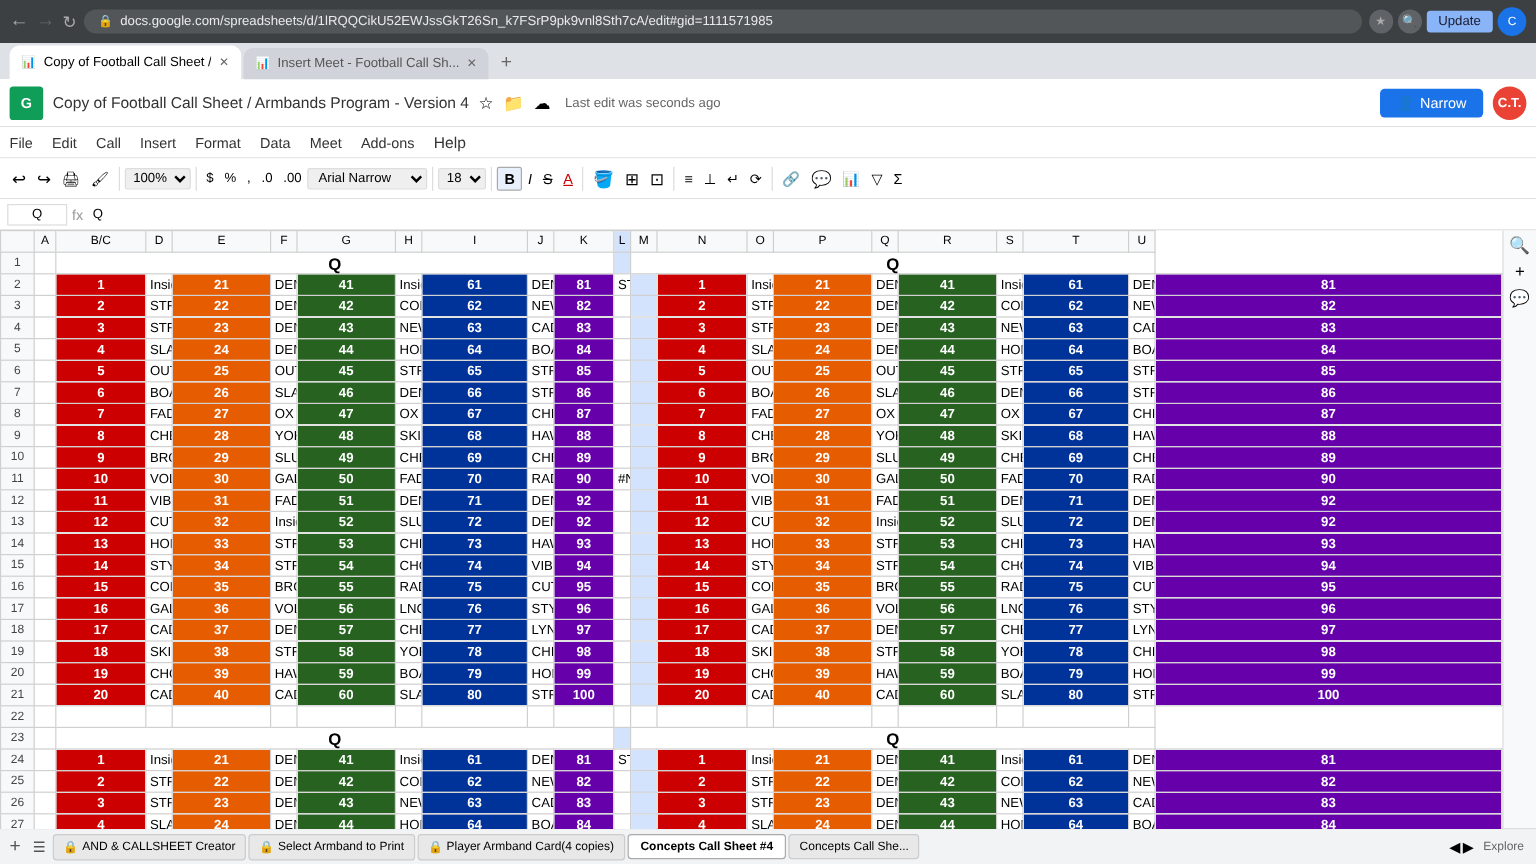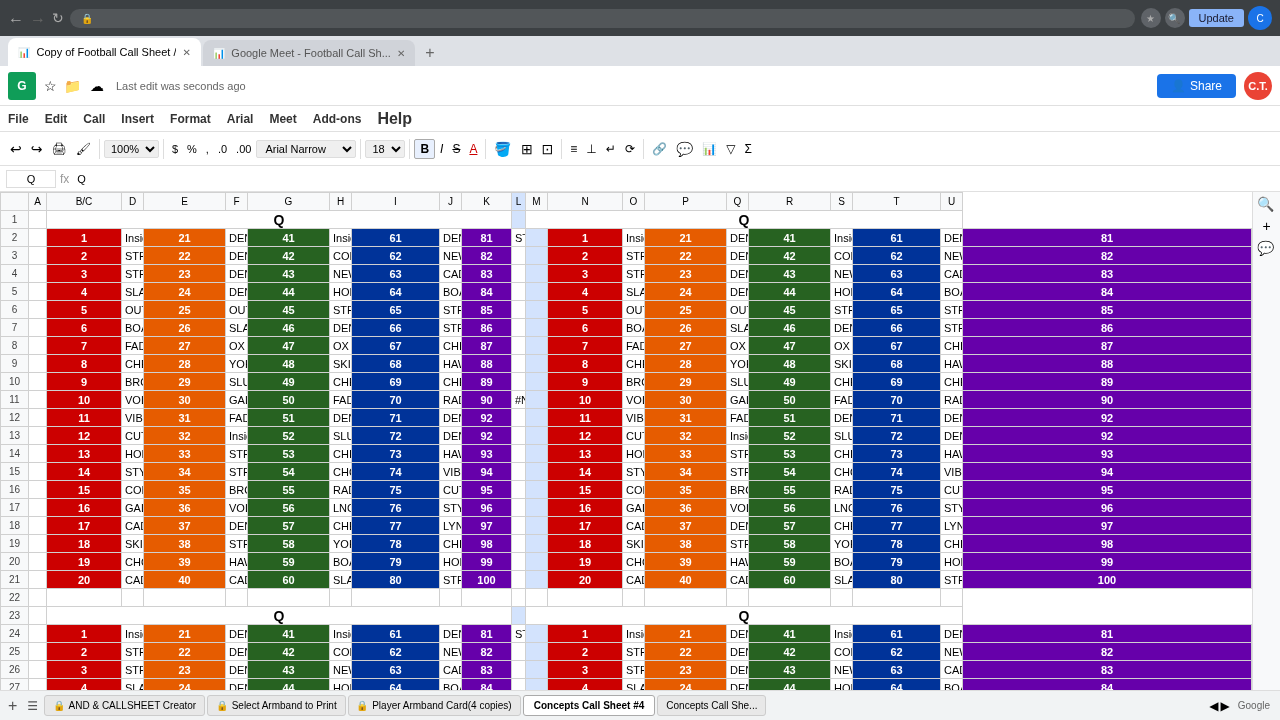--- a/index.html
+++ b/index.html
@@ -7,67 +7,69 @@
   </style>
 </head>
 <body>
 
 <div style="background:#3c4043; height:36px; display:flex; align-items:center; padding:0 8px; gap:6px;">
   <div style="color:#aaa; font-size:16px; cursor:pointer;">←</div>
   <div style="color:#666; font-size:16px; cursor:pointer;">→</div>
   <div style="color:#aaa; font-size:14px; cursor:pointer;">↻</div>
   <div style="flex:1; background:#525659; border-radius:16px; padding:4px 12px; font-size:11px; color:#e8eaed; display:flex; align-items:center; gap:6px;">
     <span style="font-size:10px;">🔒</span>
+    <span style="color:#e8eaed;">docs.google.com/spreadsheets/d/1lRQQCikU52EWJssGkT26Sn_k7FSrP9pk9vnl8Sth7cA/edit#gid=1111571985</span>
   </div>
   <div style="display:flex; gap:4px; align-items:center;">
     <div style="width:20px; height:20px; background:#5f6368; border-radius:50%; display:flex; align-items:center; justify-content:center; color:#aaa; font-size:10px;">★</div>
     <div style="width:20px; height:20px; background:#5f6368; border-radius:50%; display:flex; align-items:center; justify-content:center; color:#aaa; font-size:10px;">🔍</div>
     <button style="background:#8ab4f8; color:#1a1a2e; border:none; padding:3px 10px; border-radius:3px; font-size:11px; cursor:pointer;">Update</button>
     <div style="width:24px;height:24px;border-radius:50%;background:#1a73e8;color:white;display:flex;align-items:center;justify-content:center;font-size:10px;">C</div>
   </div>
 </div>
 
 <div style="background:#dee1e6; height:30px; display:flex; align-items:flex-end; padding:0 8px; gap:0;">
   <div style="background:#fff; border-radius:8px 8px 0 0; padding:5px 10px; font-size:11px; display:flex; align-items:center; gap:6px; max-width:220px; height:28px;">
     <span style="font-size:10px;">📊</span>
     <span style="overflow:hidden; white-space:nowrap; max-width:160px;">Copy of Football Call Sheet /</span>
     <span style="font-size:10px; color:#666;">✕</span>
   </div>
   <div style="background:#d0d3d9; border-radius:8px 8px 0 0; padding:5px 10px; font-size:11px; display:flex; align-items:center; gap:6px; max-width:220px; height:26px; margin-left:2px;">
     <span style="font-size:10px;">📊</span>
-    <span style="overflow:hidden; white-space:nowrap; max-width:160px; color:#555;">Google Meet - Football Call Sh...</span>
+    <span style="overflow:hidden; white-space:nowrap; max-width:160px; color:#555;">Insert Meet - Football Call Sh...</span>
     <span style="font-size:10px; color:#666;">✕</span>
   </div>
   <div style="padding:4px 10px; font-size:16px; color:#666; cursor:pointer;">+</div>
 </div>
 
 <div style="background:#fff; display:flex; align-items:center; padding:4px 8px; gap:8px; border-bottom:1px solid #e0e0e0; height:40px;">
   <div style="width:28px;height:28px;background:#0f9d58;border-radius:3px;display:flex;align-items:center;justify-content:center;color:white;font-size:12px;font-weight:bold;">G</div>
+  <span style="font-size:13px; color:#333;">Copy of Football Call Sheet / Armbands Program - Version 4</span>
   <span style="font-size:14px; cursor:pointer;">☆</span>
   <span style="font-size:14px; cursor:pointer;">📁</span>
   <span style="font-size:14px; cursor:pointer;">☁</span>
   <span style="font-size:11px; color:#666; margin-left:4px;">Last edit was seconds ago</span>
   <div style="flex:1;"></div>
   <button style="background:#1a73e8;color:white;border:none;padding:5px 14px;border-radius:4px;font-size:12px;cursor:pointer;display:flex;align-items:center;gap:4px;">
     <span>👤</span>
-    <span>Share</span>
+    <span>Narrow</span>
   </button>
   <div style="width:28px;height:28px;border-radius:50%;background:#ea4335;color:white;display:flex;align-items:center;justify-content:center;font-size:11px;font-weight:bold;">C.T.</div>
 </div>
 
-<div style="background:#fff; display:flex; align-items:center; height:26px; border-bottom:1px solid #e0e0e0;font-weight:bold;">
+<div style="background:#fff; display:flex; align-items:center; height:26px; border-bottom:1px solid #e0e0e0;">
   <span style="padding:3px 8px; font-size:12px; color:#333; cursor:pointer;">File</span>
   <span style="padding:3px 8px; font-size:12px; color:#333; cursor:pointer;">Edit</span>
   <span style="padding:3px 8px; font-size:12px; color:#333; cursor:pointer;">Call</span>
   <span style="padding:3px 8px; font-size:12px; color:#333; cursor:pointer;">Insert</span>
   <span style="padding:3px 8px; font-size:12px; color:#333; cursor:pointer;">Format</span>
-  <span style="padding:3px 8px; font-size:12px; color:#333; cursor:pointer;">Arial</span>
+  <span style="padding:3px 8px; font-size:12px; color:#333; cursor:pointer;">Data</span>
   <span style="padding:3px 8px; font-size:12px; color:#333; cursor:pointer;">Meet</span>
   <span style="padding:3px 8px; font-size:12px; color:#333; cursor:pointer;">Add-ons</span>
-  <span style="padding:3px 8px; font-size:16px; color:#333; cursor:pointer;">Help</span>
+  <span style="padding:3px 8px; font-size:13px; color:#333; cursor:pointer;">Help</span>
 </div>
 
 <div style="background:#fff; display:flex; align-items:center; padding:1px 6px; gap:1px; border-bottom:1px solid #e0e0e0; height:34px;">
   <button style="border:none;background:none;cursor:pointer;padding:2px 4px;font-size:14px;">↩</button>
   <button style="border:none;background:none;cursor:pointer;padding:2px 4px;font-size:14px;">↪</button>
   <button style="border:none;background:none;cursor:pointer;padding:2px 4px;font-size:12px;">🖨</button>
   <button style="border:none;background:none;cursor:pointer;padding:2px 4px;font-size:12px;">🖌</button>
   <div style="width:1px;height:20px;background:#ddd;margin:0 3px;"></div>
   <select style="font-size:11px;border:1px solid #ddd;padding:1px 2px;border-radius:2px;">
     <option>100%</option>
@@ -812,14 +814,14 @@
     <span>Concepts Call Sheet #4</span>
   </div>
   <div style="display:flex;align-items:center;gap:3px;padding:4px 8px;font-size:10px;background:#e8e8e8;border-radius:3px;cursor:pointer;border:1px solid #ccc;">
     <span>Concepts Call She...</span>
   </div>
   <div style="flex:1;"></div>
   <div style="display:flex;gap:2px;">
     <button style="border:none;background:none;cursor:pointer;font-size:12px;">◀</button>
     <button style="border:none;background:none;cursor:pointer;font-size:12px;">▶</button>
   </div>
-  <span style="font-size:10px;color:#666;padding:0 6px;">Google</span>
+  <span style="font-size:10px;color:#666;padding:0 6px;">Explore</span>
 </div>
 
 </body></html>

